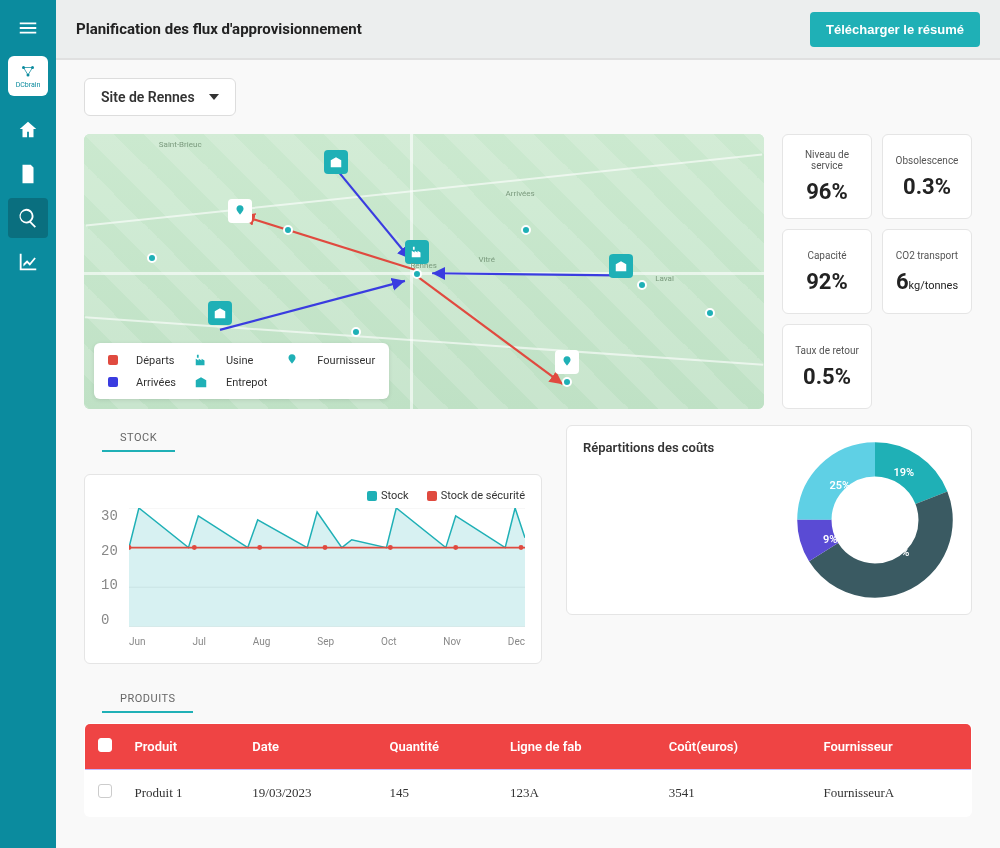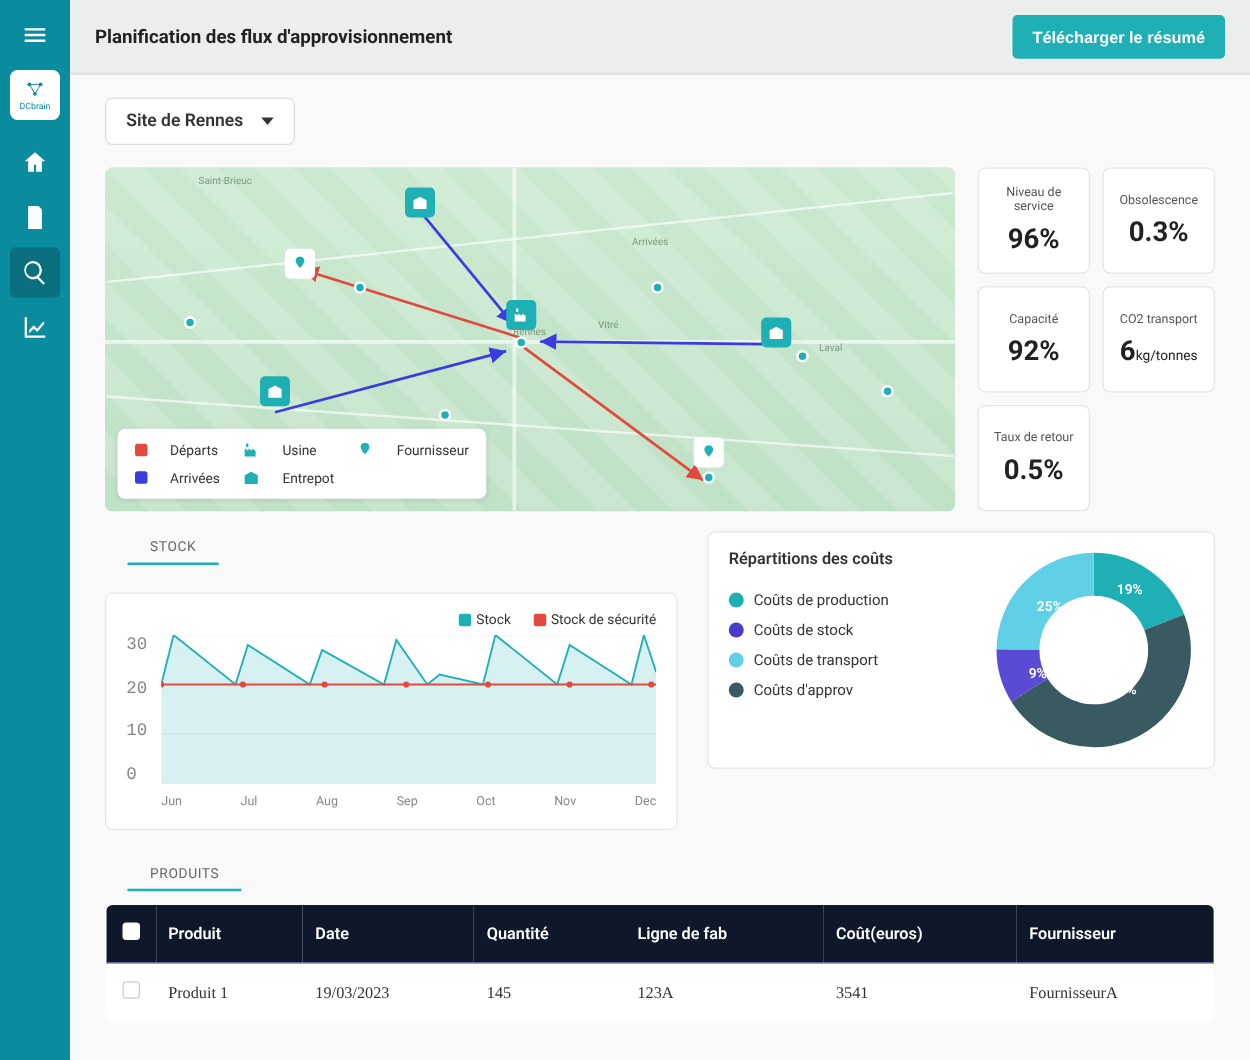--- a/index.html
+++ b/index.html
@@ -74,21 +74,21 @@
 .costs-list { display: flex; flex-direction: column; gap: 10px; font-size: 12px; margin-top: 18px; }
 .cost-item { display: flex; align-items: center; gap: 8px; }
 .cost-dot { width: 12px; height: 12px; border-radius: 50%; }
 .donut-wrap { width: 160px; height: 160px; position: relative; }
 .donut-wrap svg { width: 100%; height: 100%; }
 .donut-label { position: absolute; font-size: 11px; color: #fff; font-weight: 600; transform: translate(-50%, -50%); }
 
 
 .products-section { margin-top: 22px; }
 .products-table { width: 100%; border-collapse: collapse; background: #fff; border-radius: 6px; overflow: hidden; border: 1px solid #e5e5e5; }
-.products-table thead { background: #0f172a; color: #fff; }
+.products-table thead { background: #ef4444; color: #fff; }
 .products-table th, .products-table td { padding: 14px 10px; text-align: left; font-size: 13px; }
 .products-table th { font-weight: 600; }
 .products-table tbody tr { border-top: 1px solid #c4b5fd; font-family: Liberation Serif, serif; }
 .check { width: 14px; height: 14px; border: 1.5px solid #ccc; border-radius: 3px; display: inline-block; }
 .check.head { border-color: #fff; background: #fff; }
 
 .road-label { position:absolute; font-size:8px; color:#7a9a7d; }
 </style>
 </head>
 <body>
@@ -323,38 +323,20 @@
               <span>Nov</span>
               <span>Dec</span>
             </div>
           </div>
         </div>
 
         <div class="section-col right">
           <div class="card costs-card">
             <div class="costs-left">
               <div class="costs-title">Répartitions des coûts</div>
-              <div class="costs-list">
-                <div class="cost-item">
-                    <span class="cost-dot" style="background:#1fb0b6"></span>
-                    <span>Coûts de production</span>
-                  </div>
-                <div class="cost-item">
-                    <span class="cost-dot" style="background:#4a3cc8"></span>
-                    <span>Coûts de stock</span>
-                  </div>
-                <div class="cost-item">
-                    <span class="cost-dot" style="background:#5fd0e5"></span>
-                    <span>Coûts de transport</span>
-                  </div>
-                <div class="cost-item">
-                    <span class="cost-dot" style="background:#3a5a62"></span>
-                    <span>Coûts d'approv</span>
-                  </div>
-              </div>
             </div>
             <div class="donut-wrap">
               <svg viewBox="0 0 42 42">
 
                 <g transform="rotate(-90 21 21)">
                   <circle cx="21" cy="21" r="15.915" fill="none" stroke="#1fb0b6" stroke-width="9" stroke-dasharray="19 81" stroke-dashoffset="0"></circle>
                   <circle cx="21" cy="21" r="15.915" fill="none" stroke="#3a5a62" stroke-width="9" stroke-dasharray="47 53" stroke-dashoffset="-19"></circle>
                   <circle cx="21" cy="21" r="15.915" fill="none" stroke="#5a4bd4" stroke-width="9" stroke-dasharray="9 91" stroke-dashoffset="-66"></circle>
                   <circle cx="21" cy="21" r="15.915" fill="none" stroke="#5fd0e5" stroke-width="9" stroke-dasharray="25 75" stroke-dashoffset="-75"></circle>
                 </g>

